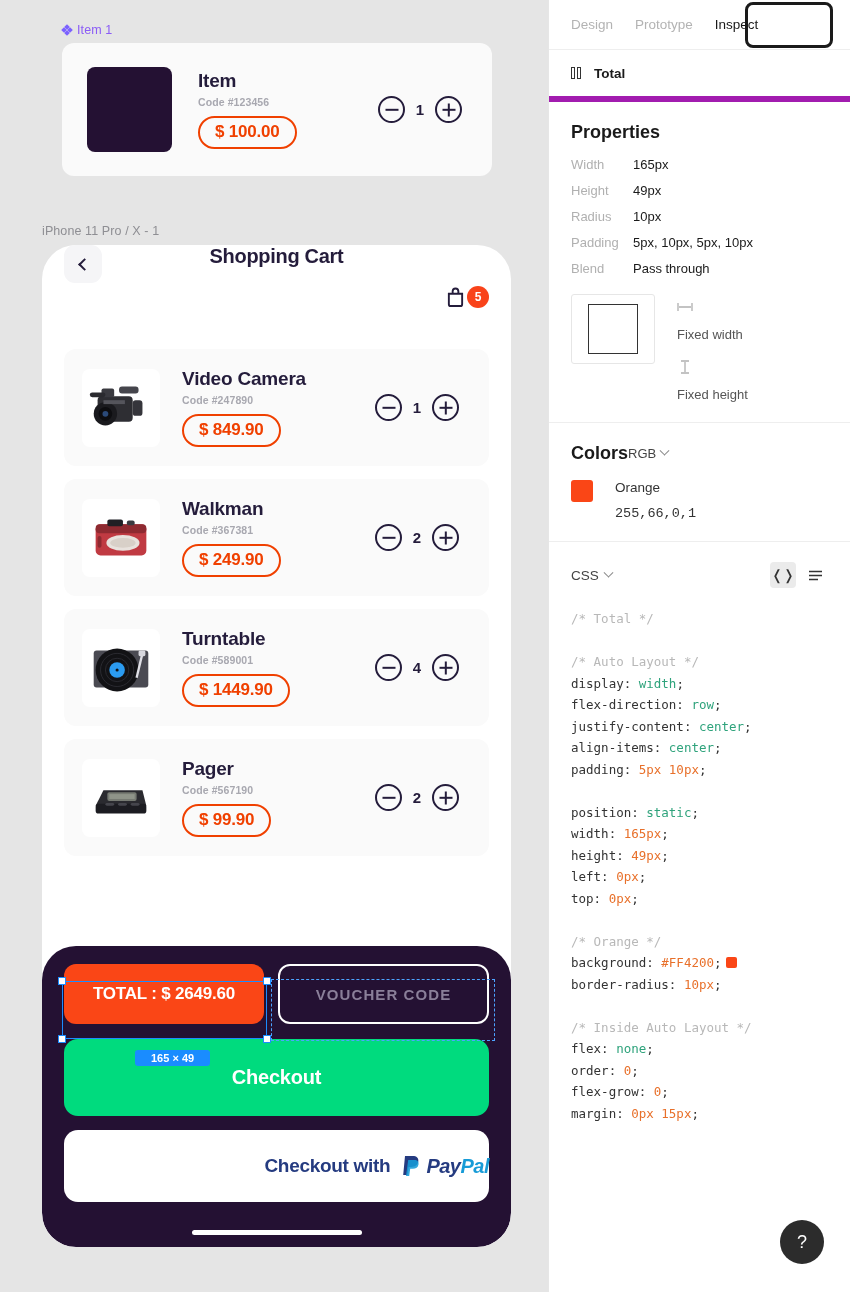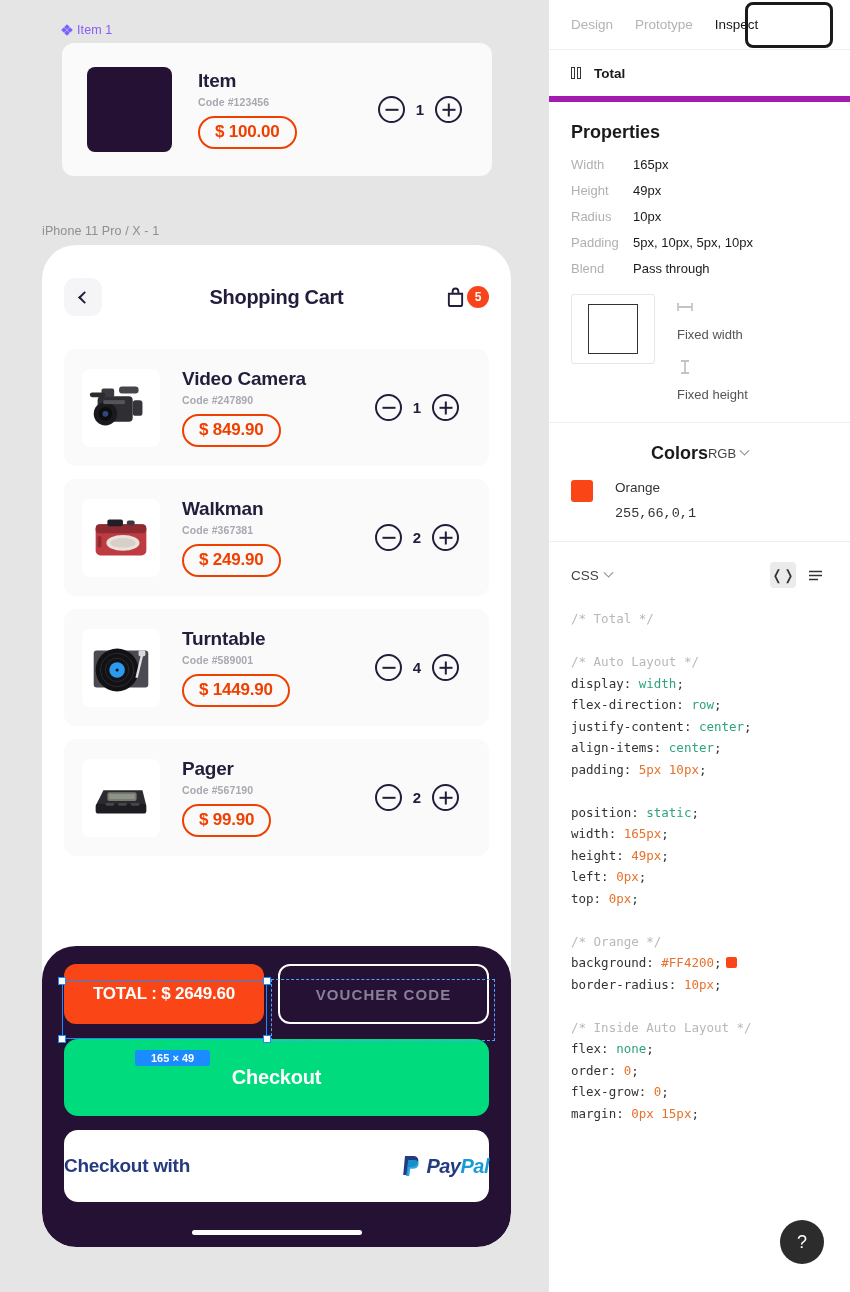--- a/index.html
+++ b/index.html
@@ -92,21 +92,21 @@
   .qty-num { font-size: 15px; font-weight: bold; color:#241c3b; min-width: 10px; text-align:center; }
 
   
   #phone-frame {
     position: absolute; left: 42px; top: 245px;
     width: 469px; height: 1002px;
     background: #fff; border-radius: 34px; overflow: hidden;
   }
   #phone-top { padding: 0 22px; }
   .cart-header {
-    display: flex; align-items: center; height: 104px; position: relative;
+    display: flex; height: 104px; position: relative;
   }
   .back-btn {
     width: 38px; height: 38px; border-radius: 11px; background: #f5f5f7;
     display: flex; align-items: center; justify-content: center; flex: none;
   }
   .chev {
     width: 9px; height: 9px; border-left: 2.6px solid #241c3b; border-bottom: 2.6px solid #241c3b;
     transform: rotate(45deg); margin-left: 3px;
   }
   .cart-title {
@@ -147,21 +147,21 @@
     display: flex; align-items: center; justify-content: center;
   }
   .checkout-btn {
     height: 77px; background: #00db7e; border-radius: 14px;
     color: #fff; font-size: 20px; font-weight: bold;
     display: flex; align-items: center; justify-content: center;
     margin-bottom: 14px; letter-spacing: -.2px;
   }
   .paypal-btn {
     height: 72px; background: #fff; border-radius: 14px;
-    display: flex; align-items: center; justify-content: space-between; gap: 11px;
+    display: flex; align-items: center; justify-content: flex-end; gap: 11px;
     margin-bottom: 28px;
   }
   .paypal-btn .lbl { font-size: 19px; font-weight: bold; color: #253b80; letter-spacing: -.3px; }
   .pp-logo { display: flex; align-items: center; gap: 4px; }
   .pp-text { font-size: 20px; font-weight: bold; font-style: italic; letter-spacing: -.5px; }
   .home-ind {
     width: 170px; height: 5px; background: #fff; border-radius: 3px;
     margin: 0 auto 12px;
   }
 
@@ -215,21 +215,21 @@
   .box-area { display: flex; gap: 22px; align-items: flex-start; margin-top: 18px; }
   .box-preview {
     width: 84px; height: 70px; border: 1px solid #e6e6e6; border-radius: 3px;
     display: flex; align-items: center; justify-content: center;
   }
   .box-inner { width: 50px; height: 50px; border: 1.2px solid #333; }
   .constraints { display: flex; flex-direction: column; gap: 18px; padding-top: 6px; }
   .constraint { display: flex; align-items: flex-start; gap: 13px; font-size: 13px; color: #555; flex-direction: column; }
   .cicon { width: 16px; height: 14px; color: #b0b0b0; }
 
-  .colors-head { display: flex; align-items: center; justify-content: center; margin-bottom: 16px; }
+  .colors-head { display: flex; align-items: center; justify-content: flex-start; margin-bottom: 16px; }
   .rgb-sel { font-size: 13px; color: #444; display: flex; align-items: center; gap: 5px; }
   .caret { width: 7px; height: 7px; border-right: 1.4px solid #888; border-bottom: 1.4px solid #888; transform: rotate(45deg) translate(-2px,-2px); }
   .color-row { display: flex; gap: 22px; }
   .swatch { width: 22px; height: 22px; border-radius: 3px; flex: none; }
   .cname { font-size: 13.5px; color: #333; }
   .cval { font-size: 13.5px; color: #333; margin-top: 11px; font-family: Liberation Mono, monospace; }
 
   .css-head { display: flex; align-items: center; justify-content: space-between; padding: 20px 22px 6px; }
   .css-label { font-size: 13.5px; color: #444; display: flex; align-items: center; gap: 6px; }
   .css-tools { display: flex; gap: 6px; align-items: center; }

